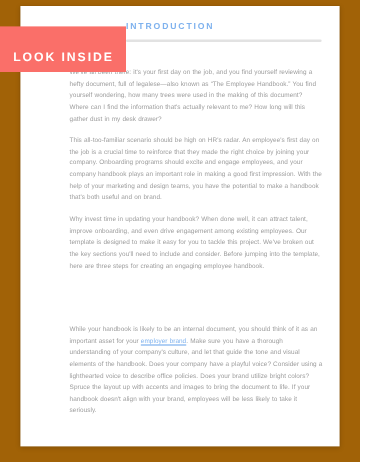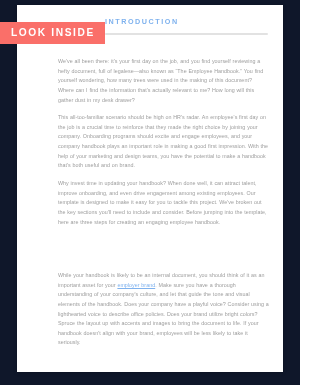--- a/index.html
+++ b/index.html
@@ -12,21 +12,21 @@
     overflow: hidden;
     background: #ffffff;
     font-family: "Liberation Sans", sans-serif;
     -webkit-font-smoothing: antialiased;
   }
 
   #preview-root {
     position: relative;
     width: 300px;
     height: 385px;
-    background: #0f172a;
+    background: #a16207;
   }
 
   
   #document-page {
     position: absolute;
     left: 17px;
     top: 5px;
     width: 266px;
     height: 367px;
     background: #ffffff;
@@ -101,21 +101,21 @@
   
   .inline-link {
     color: #7fb2ee;
   }
 
   
   #look-inside-badge {
     position: absolute;
     left: 0px;
     top: 22px;
-    padding: 5px 10px 5px 11px;
+    padding: 21px 10px 5px 11px;
     background: #fa6f69;
     color: #ffffff;
     font-size: 10.2px;
     font-weight: 700;
     letter-spacing: 1.6px;
     line-height: 12px;
     white-space: nowrap;
     box-sizing: border-box;
   }
 </style>

